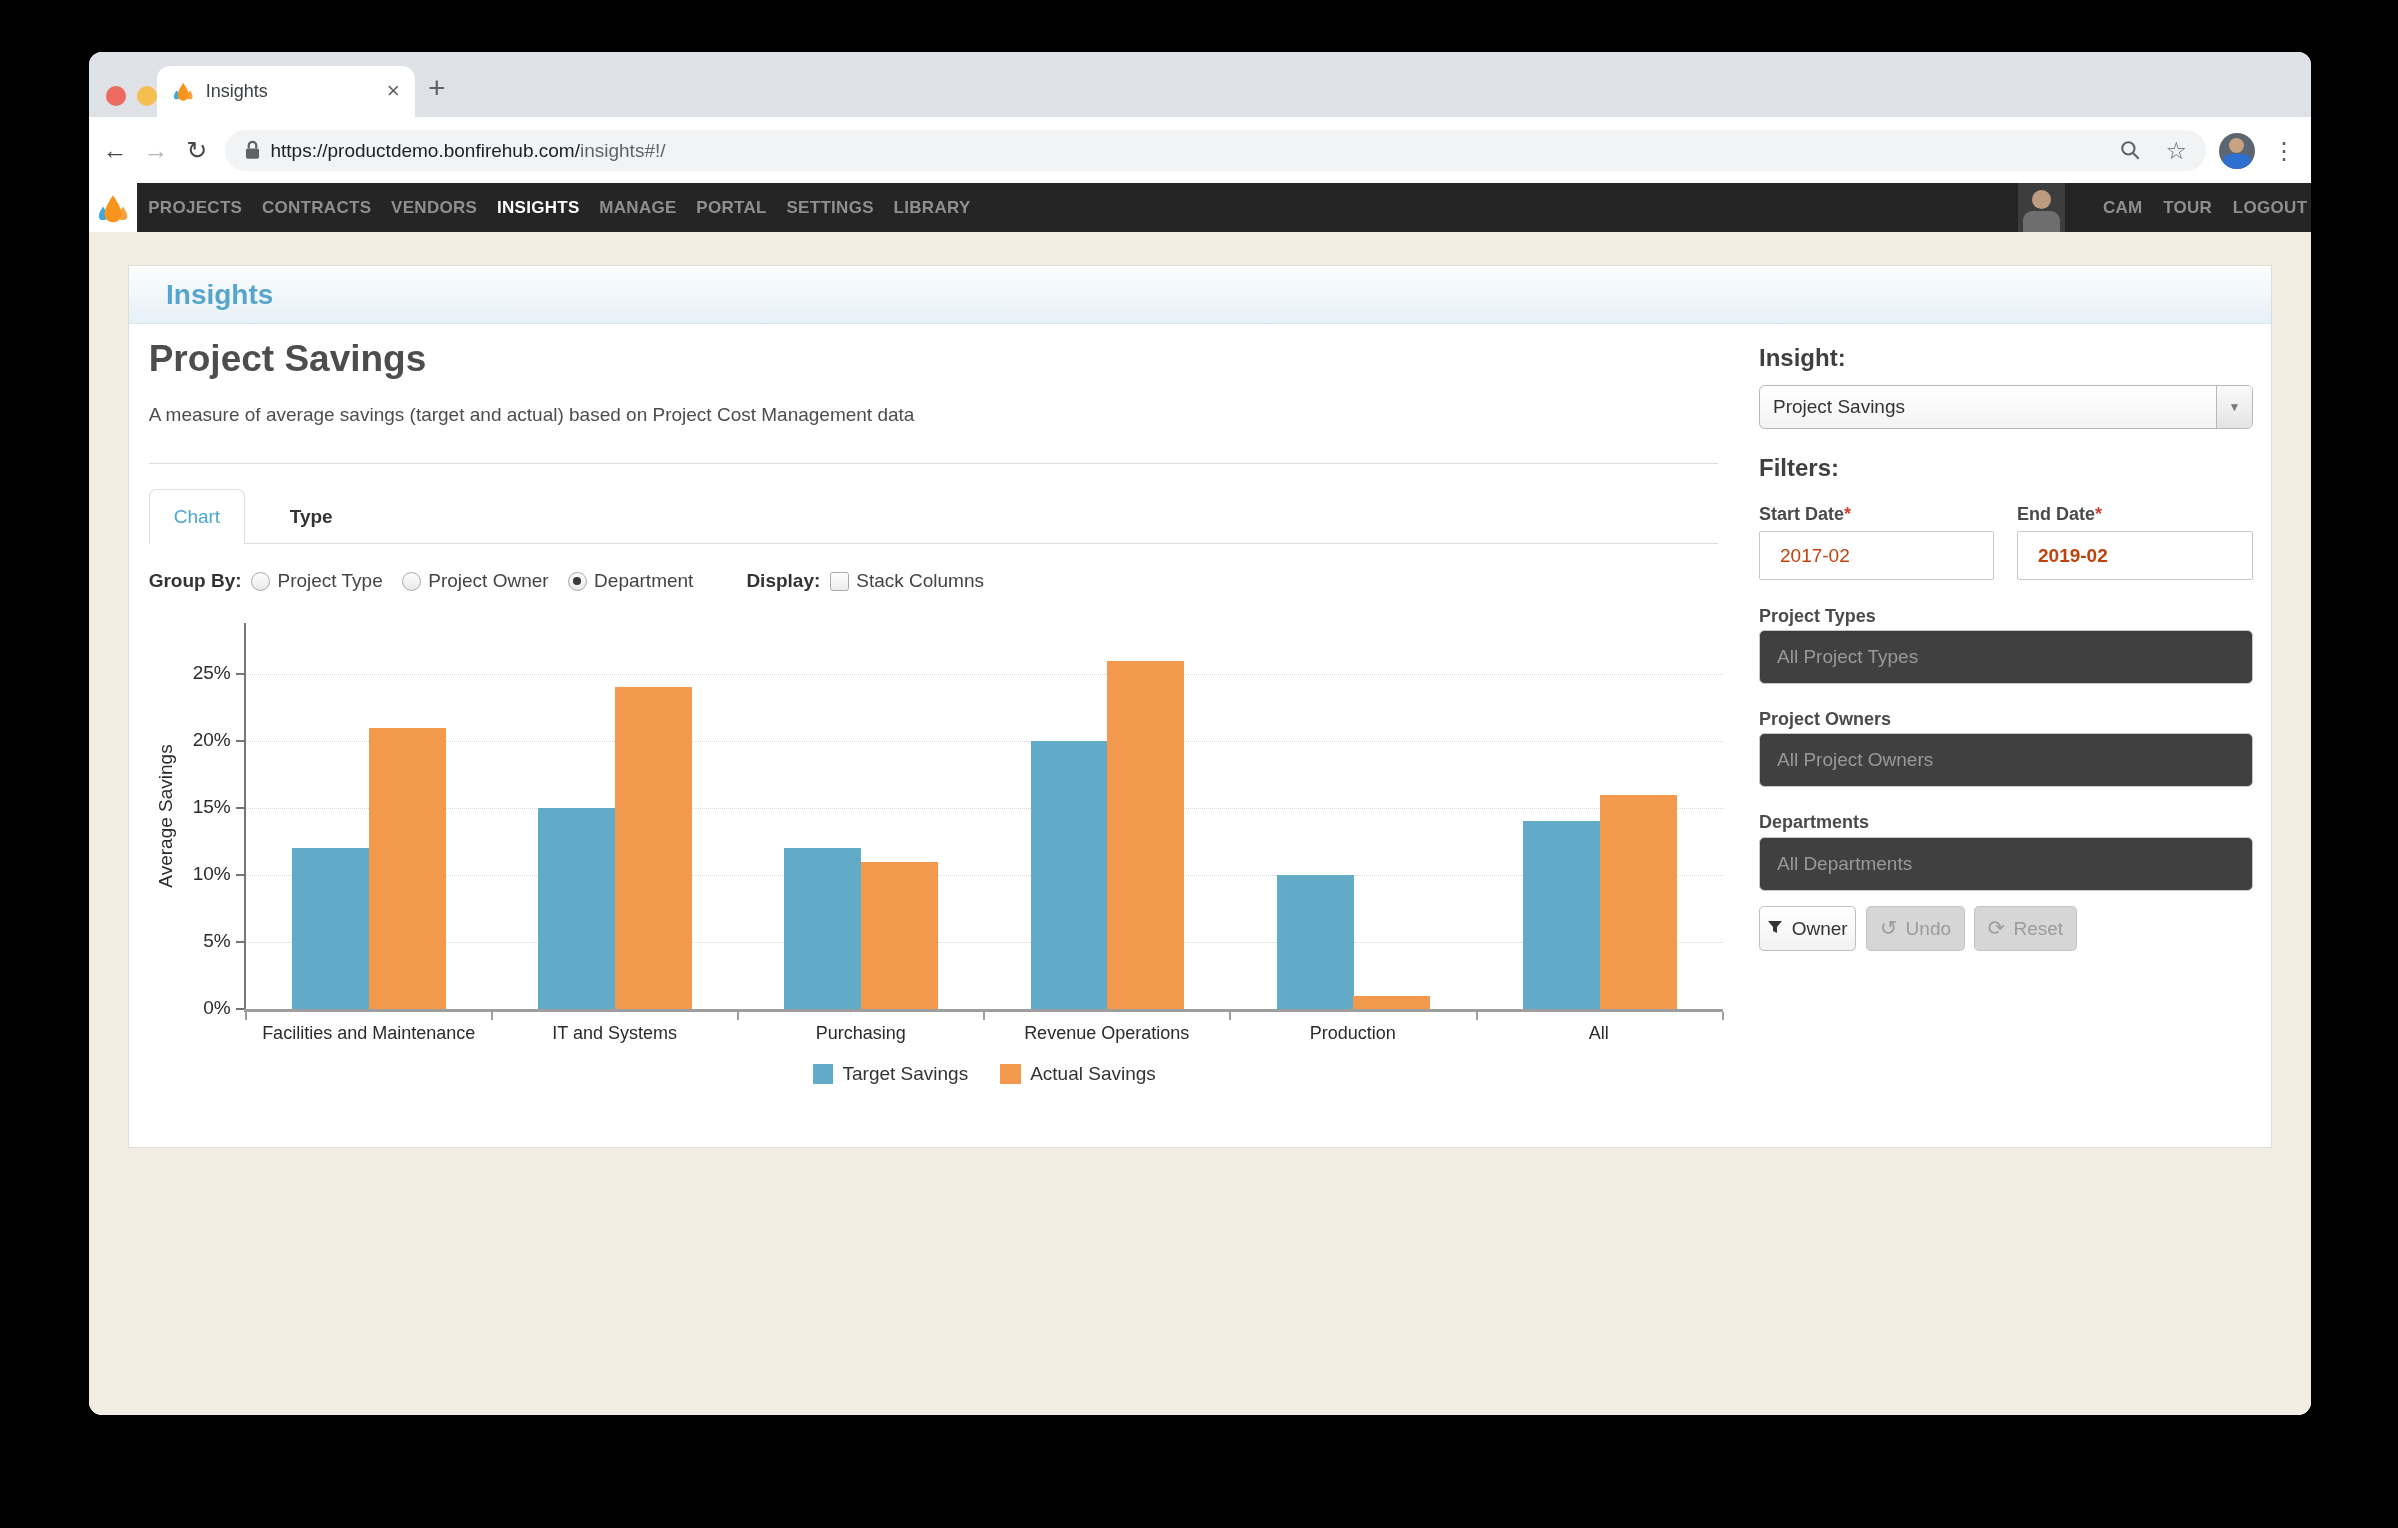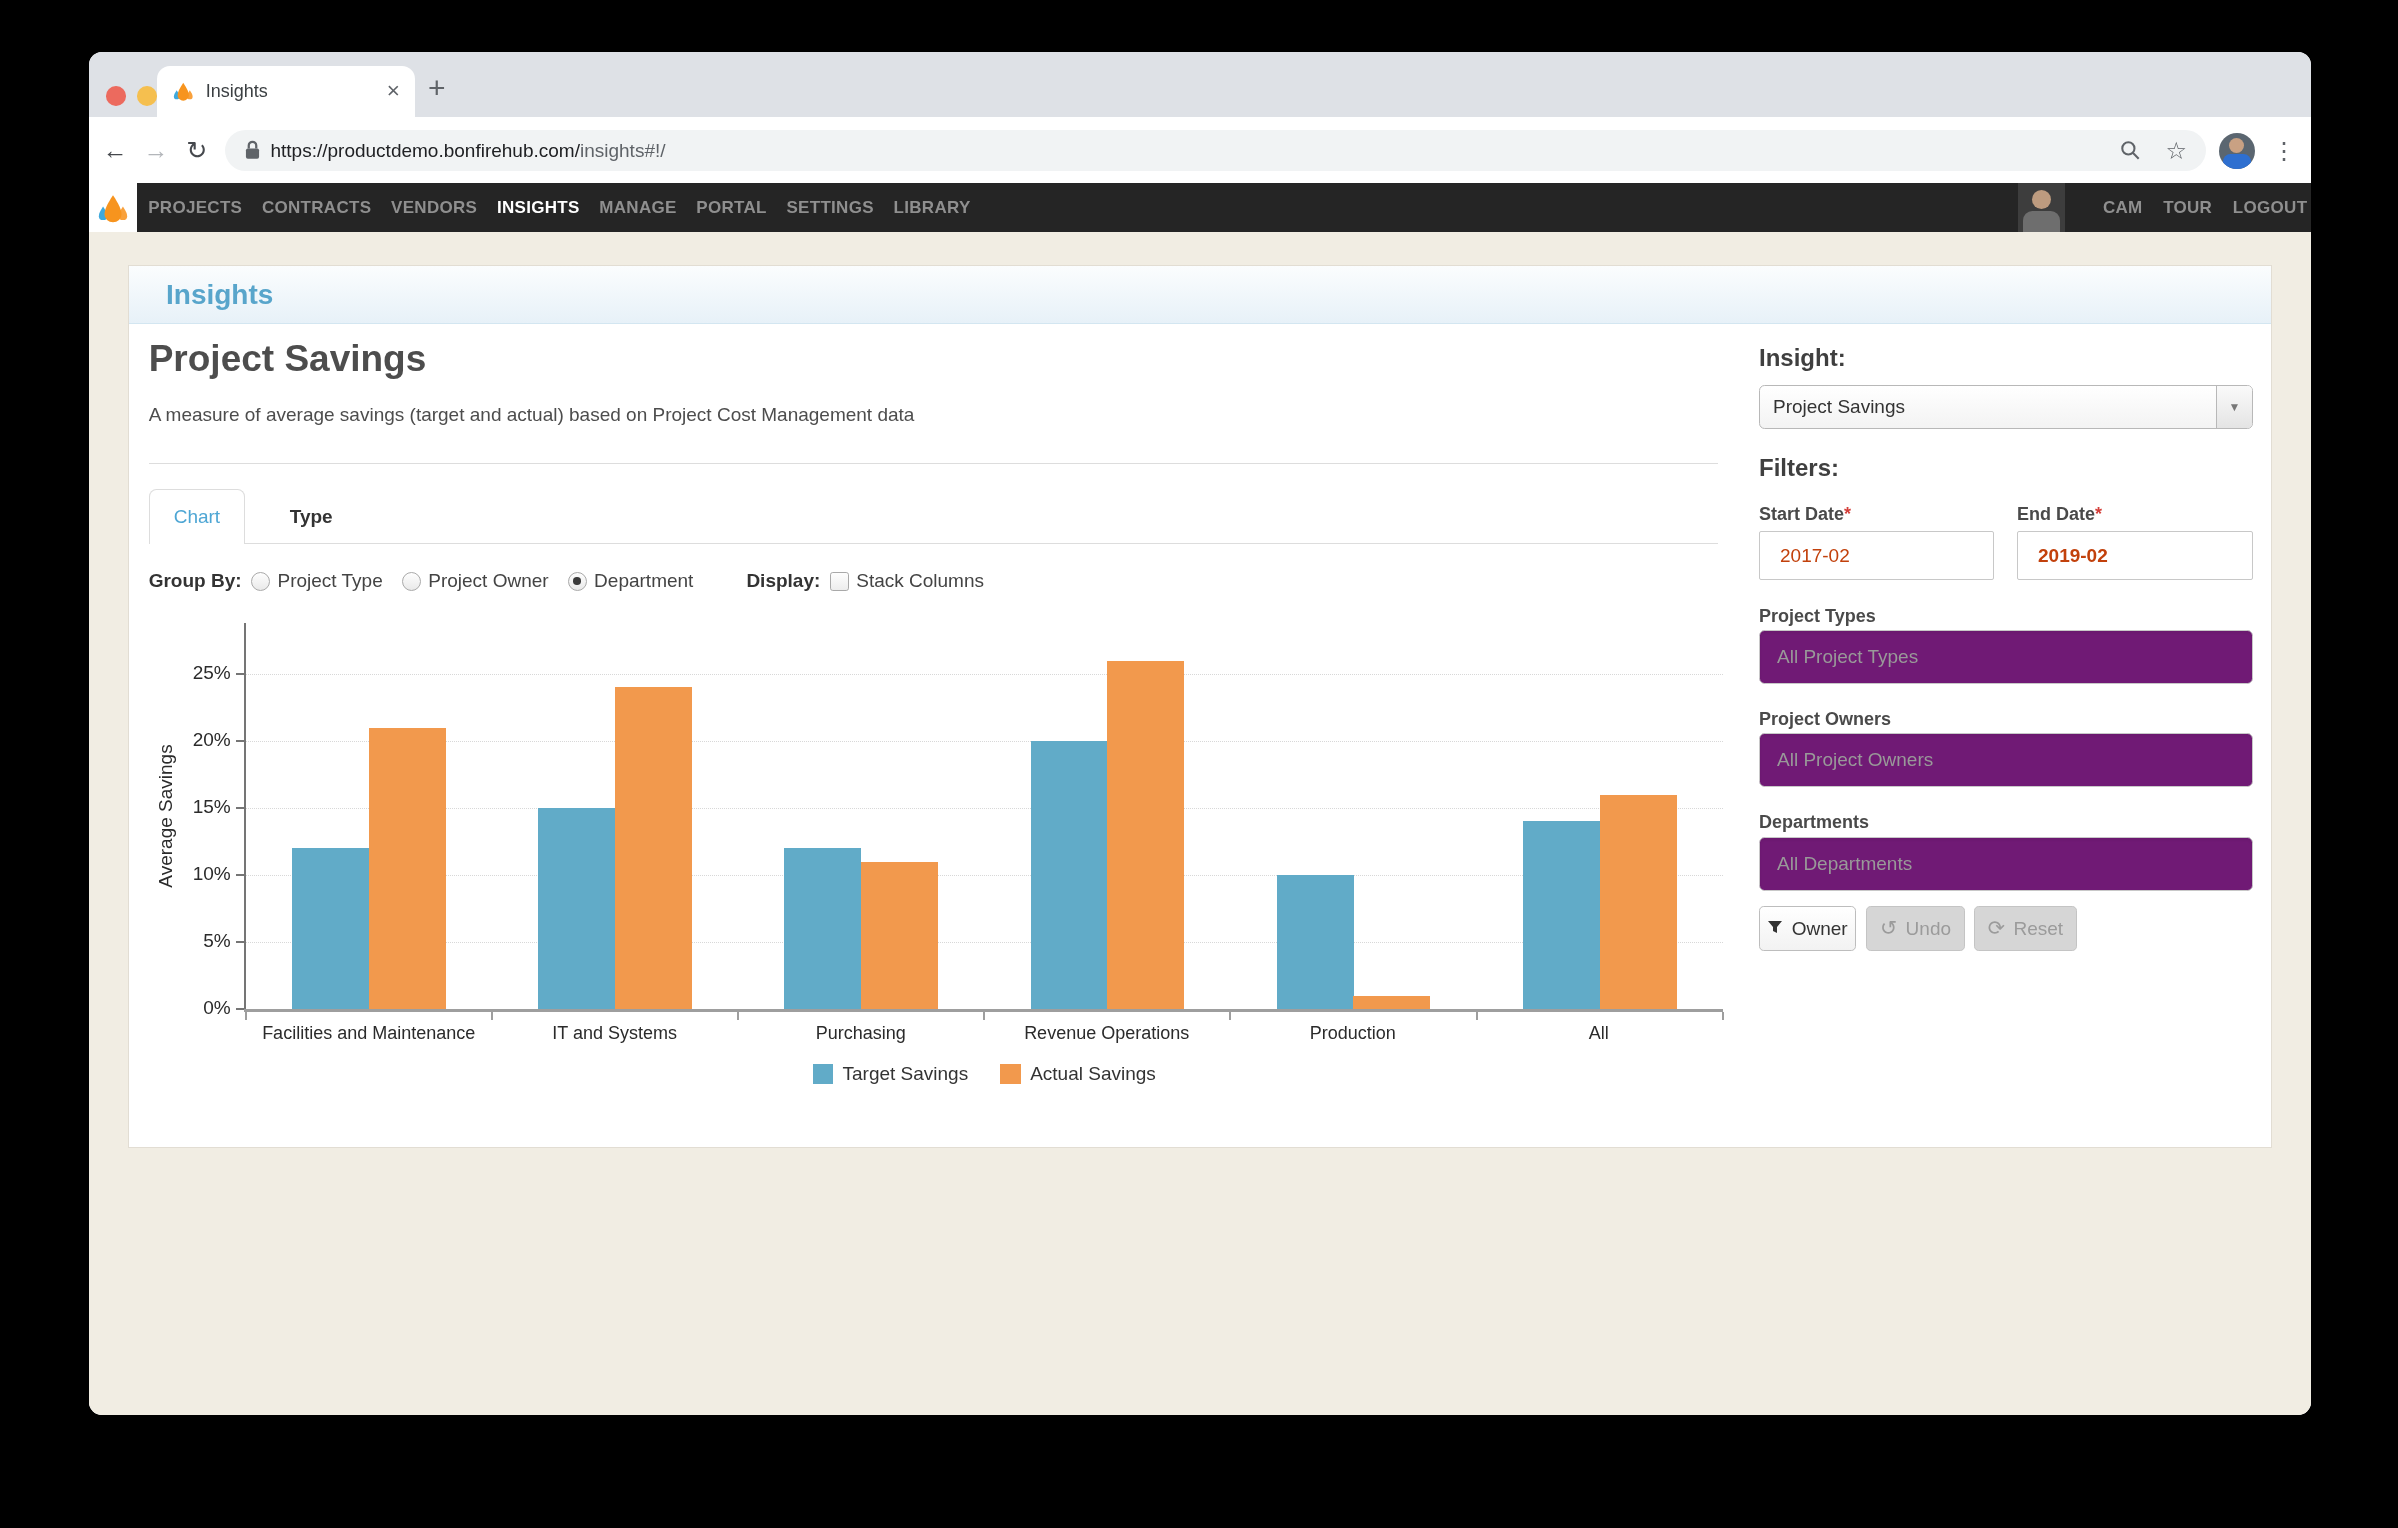--- a/index.html
+++ b/index.html
@@ -119,21 +119,21 @@
   .select-value { font-size:19px; color:#333; margin-left:13px; flex:1; }
   .select-btn { width:36px; height:100%; border-left:0.9px solid #B8B8B8;
                 background:linear-gradient(#FAFAFA,#E4E4E4); display:flex; align-items:center;
                 justify-content:center; font-size:12px; color:#777; }
   .fld-label { position:absolute; font-size:18px; font-weight:bold; color:#4A4A4A; }
   .req { color:#D43F3A; }
   .date-input { position:absolute; top:206px; height:49px; border:0.9px solid #C8C8C8; border-radius:2px;
                 font-size:19px; color:#c2410c; padding-left:20px;
                 font-family:"Liberation Sans","DejaVu Sans",sans-serif; }
   .msbox { position:absolute; left:0; width:100%; height:54px; border:0.9px solid #C8C8C8;
-           border-radius:5.6px; background:#701a75; box-shadow:inset 0 1.9px 2.8px rgba(0,0,0,.06);
+           border-radius:5.6px; background:#404040; box-shadow:inset 0 1.9px 2.8px rgba(0,0,0,.06);
            display:flex; align-items:center; }
   .msbox span { font-size:19px; color:#999; margin-left:17px; }
   .btn-row { position:absolute; left:0; top:581px; height:45px; width:100%; }
   .btn { position:absolute; top:0; height:45px; border-radius:4.7px; display:flex; align-items:center;
          justify-content:center; gap:8.4px; font-size:19px; }
   .btn .ico { font-size:20.6px; line-height:1; }
   .btn-filter { border:0.9px solid #BDBDBD; background:linear-gradient(#FFFFFF,#F2F2F2); color:#333; }
   .btn-disabled { border:0.9px solid #C4C4C4; background:#D6D6D6; color:#9B9B9B; }
 </style>
 </head>

